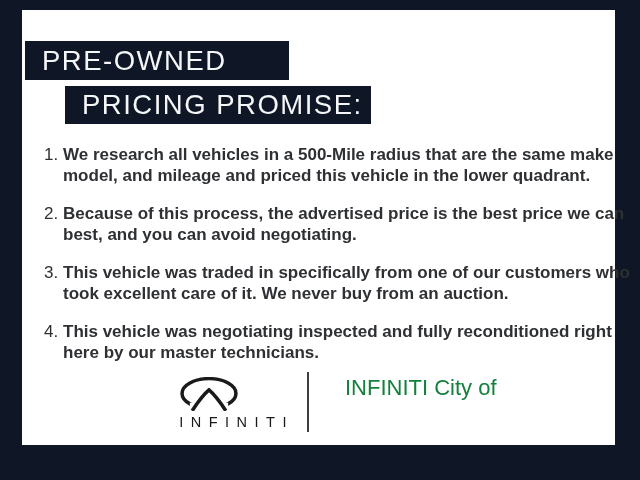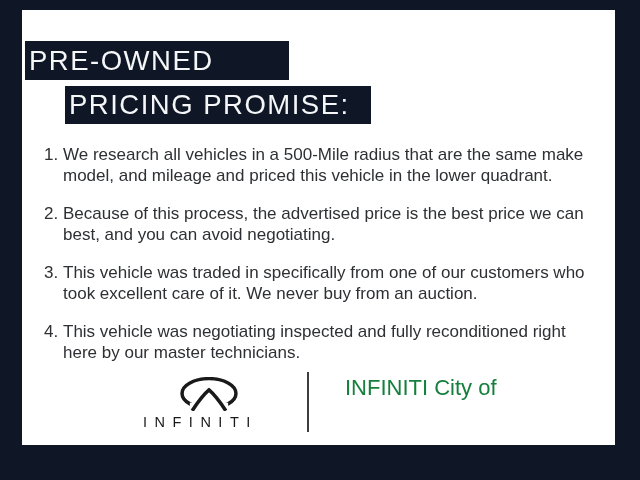--- a/index.html
+++ b/index.html
@@ -15,49 +15,49 @@
     left: 22px; top: 10px; right: 25px; bottom: 35px;
     background: #ffffff;
   }
   .title-bar {
     position: absolute;
     left: 3px;
     background: #0f1727;
     color: #f5f6f8;
     display: flex;
     align-items: center;
-    padding-left: 4px;
+    padding-left: 17px;
     font-size: 27.5px;
     letter-spacing: 1.5px;
     white-space: nowrap;
     box-sizing: border-box;
   }
   .title-bar.line1 { top: 31px; width: 264px; height: 39px; }
   .title-bar.line2 { top: 76px; width: 306px; height: 38px; margin-left: 40px; }
 
   .promise-list {
     position: absolute;
     left: 22px; top: 134px; width: 575px;
     color: #2e3033;
     font-size: 17px;
     line-height: 21px;
   }
   .promise-item { display: flex; margin-bottom: 17px; }
   .promise-item .num { flex: 0 0 19px; }
-  .promise-item .lines div { white-space: nowrap; }
+  .promise-item .lines div { white-space: nowrap; font-weight: bold; }
 
   .emblem {
     position: absolute;
     left: 158px; top: 367px;
     width: 58px; height: 34px;
   }
   .wordmark {
     position: absolute;
     left: 114px; top: 404px; width: 158px;
-    text-align: left;
+    text-align: right;
     font-size: 14.5px;
     letter-spacing: 7.5px;
     padding-left: 7px;
     box-sizing: border-box;
     color: #1a1a1a;
     white-space: nowrap;
   }
   .divider {
     position: absolute;
     left: 285px; top: 362px;

